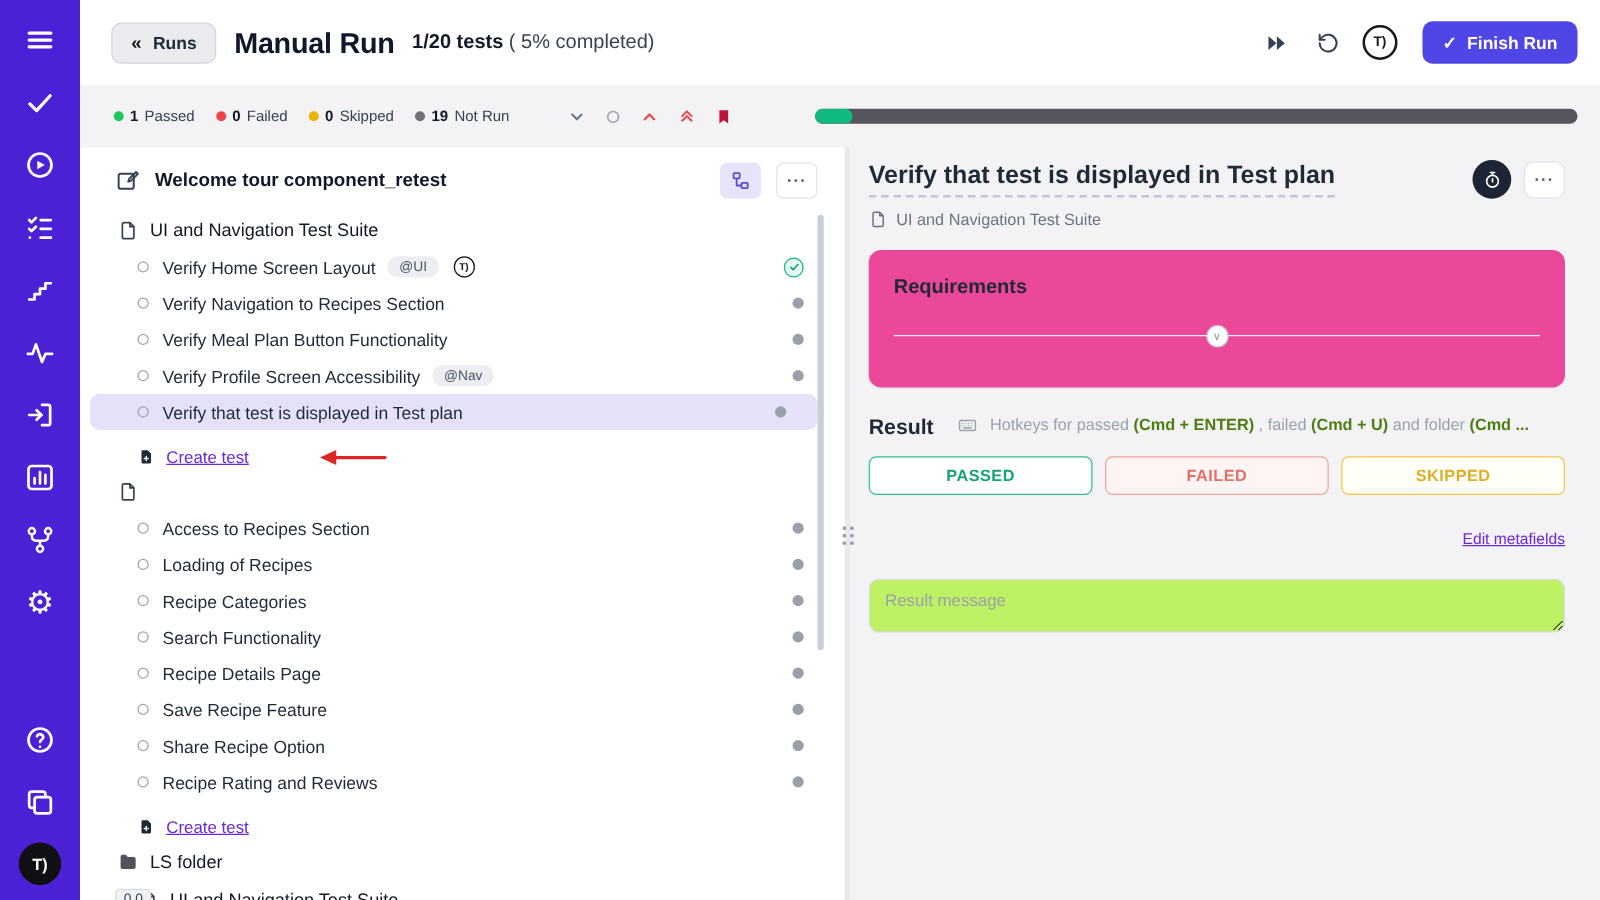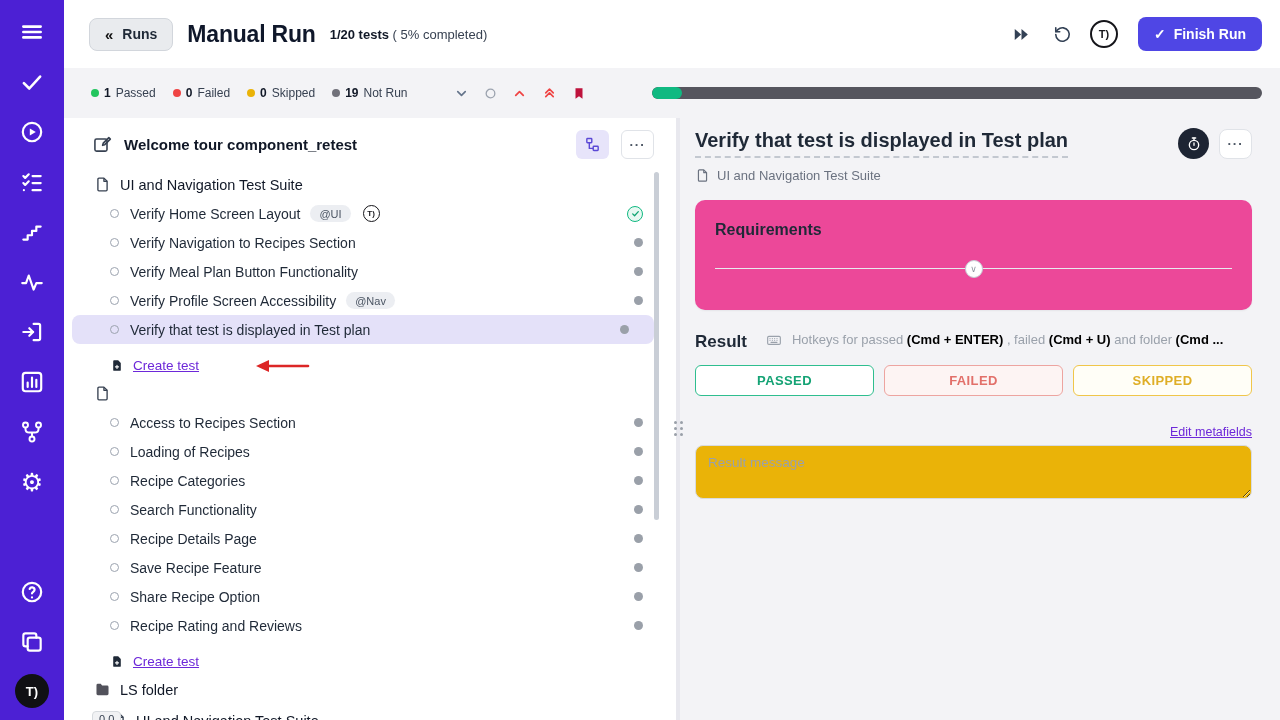--- a/index.html
+++ b/index.html
@@ -19,21 +19,21 @@
     display:flex;align-items:center;justify-content:center;font-weight:700;font-size:13px;margin-bottom:2px}
 
   
   .main{flex:1;display:flex;flex-direction:column;min-width:0}
   .topbar{height:68px;background:#fff;display:flex;align-items:center;padding:0 18px 0 25px;gap:14px}
   .runs-btn{display:flex;align-items:center;gap:9px;background:#e9ebee;border:1px solid #d2d6dc;
     border-radius:8px;height:33px;padding:0 15px;font-size:14px;font-weight:600;color:#1f2937;cursor:pointer;
     font-family:inherit}
   .runs-chev{font-size:15px;color:#111}
   .page-title{font-size:23px;font-weight:700;letter-spacing:-.2px;color:#0f172a}
-  .progress-text{font-size:13px;color:#374151}
+  .progress-text{font-size:16px;color:#374151}
   .progress-text b{color:#111827}
   .topbar-spacer{flex:1}
   .icon-btn{background:none;border:none;cursor:pointer;display:flex;align-items:center;color:#334155;padding:4px}
   .logo-badge{width:28px;height:28px;border-radius:50%;border:2px solid #15151a;background:#fff;color:#15151a;
     display:flex;align-items:center;justify-content:center;font-weight:700;font-size:11px;cursor:pointer}
   .finish-btn{display:flex;align-items:center;gap:8px;background:#4f46e5;color:#fff;border:none;border-radius:8px;
     height:34px;padding:0 16px;font-size:14px;font-weight:600;cursor:pointer;font-family:inherit;margin-left:6px}
 
   
   .statusrow{height:50px;display:flex;align-items:center;padding:0 18px 0 27px}
@@ -101,31 +101,31 @@
     box-shadow:0 1px 2px rgba(17,24,39,.06)}
   .req-title{font-size:16px;font-weight:700;color:#1f2937}
   .req-divider{margin-top:29px;position:relative;border-top:1px solid #e8eaef}
   .req-chevron{position:absolute;left:50%;top:-9px;transform:translateX(-50%);width:18px;height:18px;border-radius:50%;
     background:#fff;border:1px solid #c6cbd3;color:#8f96a0;display:flex;align-items:center;justify-content:center;
     font-size:9px;cursor:pointer}
   .result-head{display:flex;align-items:flex-start;gap:9px;margin-top:22px}
   .result-title{font-size:17px;font-weight:700;color:#1f2937;margin-right:9px}
   .kbd-icon{display:flex;color:#9aa1ab}
   .hotkeys{font-size:13px;color:#9aa1ab;white-space:nowrap;overflow:hidden}
-  .hotkeys b{color:#000000}
+  .hotkeys b{color:#4d7c0f}
   .verdicts{display:flex;gap:10px;margin-top:13px}
   .verdict{flex:1;height:31px;border-radius:6px;font-size:13px;font-weight:700;letter-spacing:.4px;cursor:pointer;
     font-family:inherit}
   .verdict.passed{background:#fff;border:1.6px solid #2fbe8f;color:#15a375}
   .verdict.failed{background:#fdf4f3;border:1.6px solid #eda4a0;color:#e2706a}
   .verdict.skipped{background:#fffef7;border:1.6px solid #f0c64a;color:#dfae27}
   .metafields{margin-top:26px;text-align:right}
   .metafields a{color:#6d28d9;font-size:12.5px;cursor:pointer;text-decoration:underline}
-  .result-msg{width:100%;height:54px;margin-top:5px;border:1px solid #d8dbe0;border-radius:8px;padding:9px 12px;
-    font-size:13.5px;font-family:inherit;color:#111827;background:#eab308;resize:both}
+  .result-msg{width:100%;height:43px;margin-top:23px;border:1px solid #d8dbe0;border-radius:8px;padding:9px 12px;
+    font-size:13.5px;font-family:inherit;color:#111827;background:#bef264;resize:both}
   .result-msg::placeholder{color:#9aa1ab}
 </style>
 </head>
 <body>
 
 <div class="app">
 
   <aside class="sidebar">
     <button class="sb-btn">
       <svg viewBox="0 0 24 24" fill="none" stroke="currentColor" stroke-width="2.4" stroke-linecap="round">

